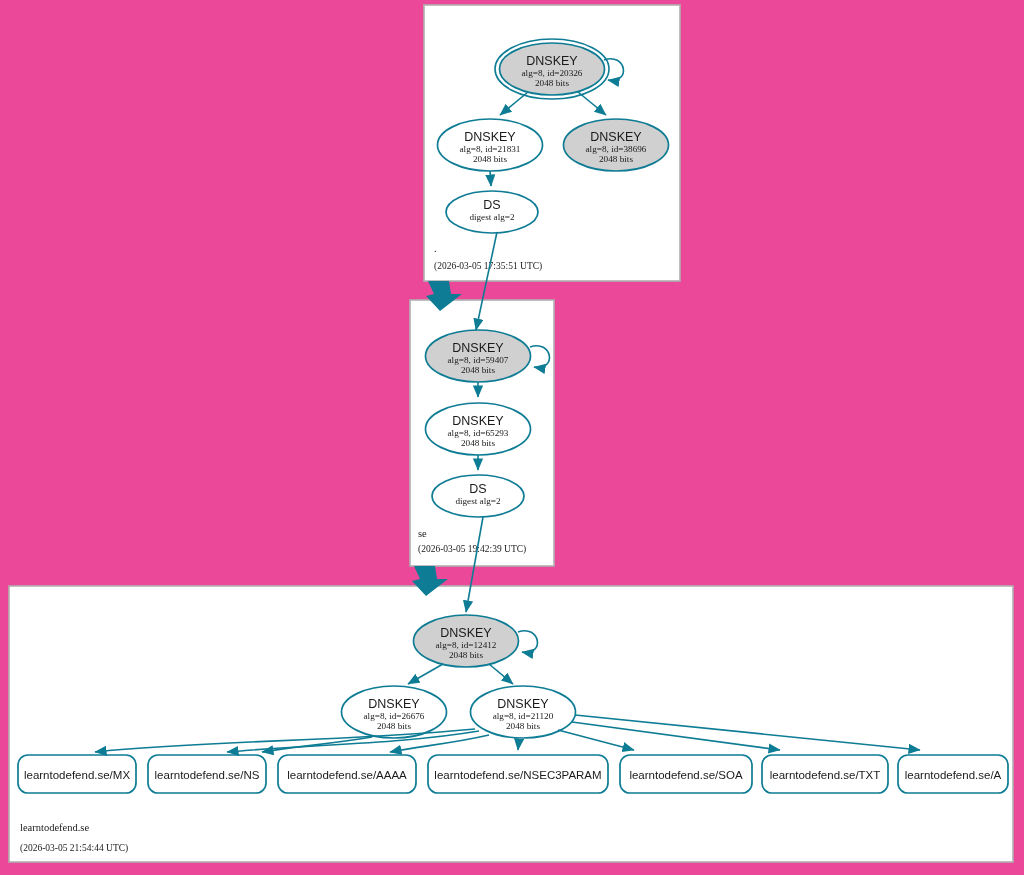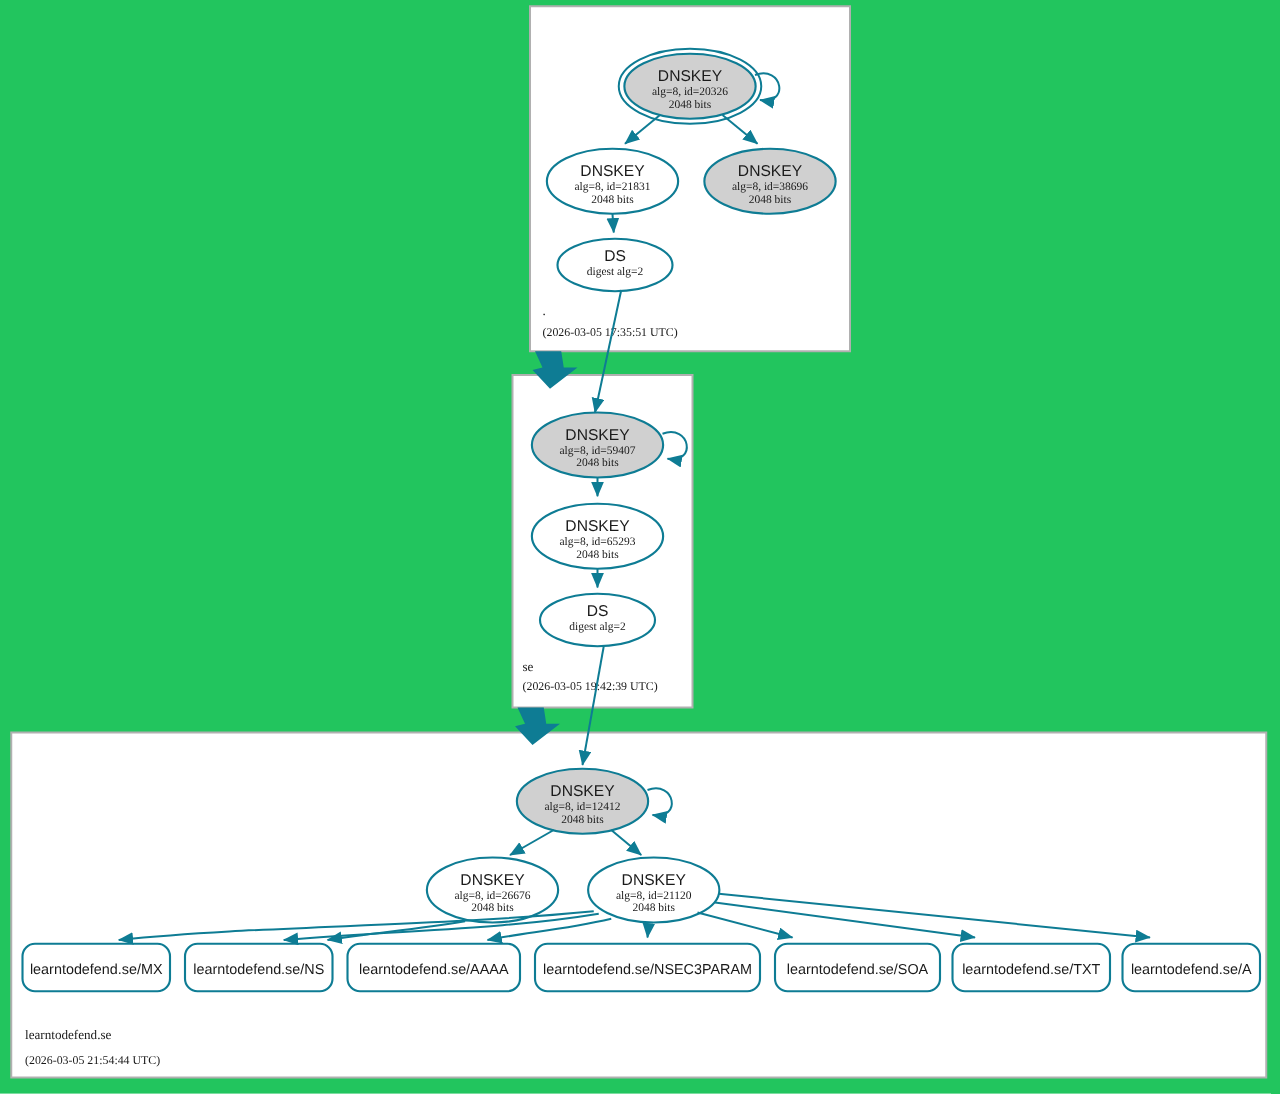--- a/index.html
+++ b/index.html
@@ -7,21 +7,21 @@
     padding: 0;
     background: #ffffff;
   }
   body {
     font-family: "Liberation Sans", sans-serif;
   }
   #diagram-root {
     position: relative;
     width: 1024px;
     height: 875px;
-    background: #22c55e;
+    background: #ec4899;
     overflow: hidden;
   }
   svg.dnssec-canvas {
     display: block;
     width: 1024px;
     height: 875px;
   }
   .zone-box {
     fill: #ffffff;
     stroke: #b0b0b0;

